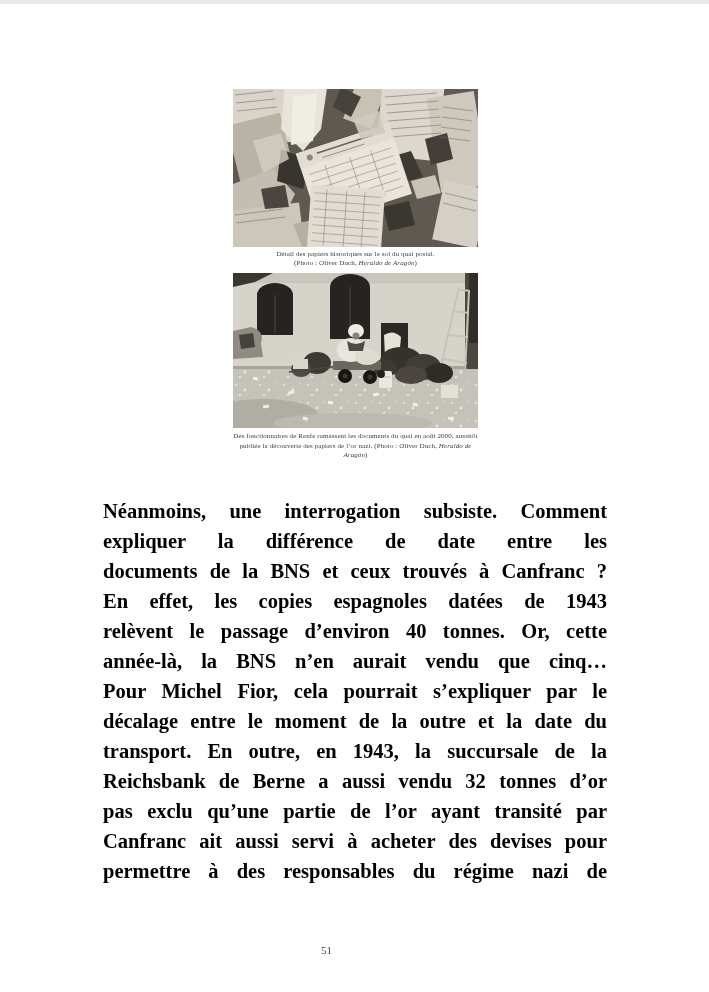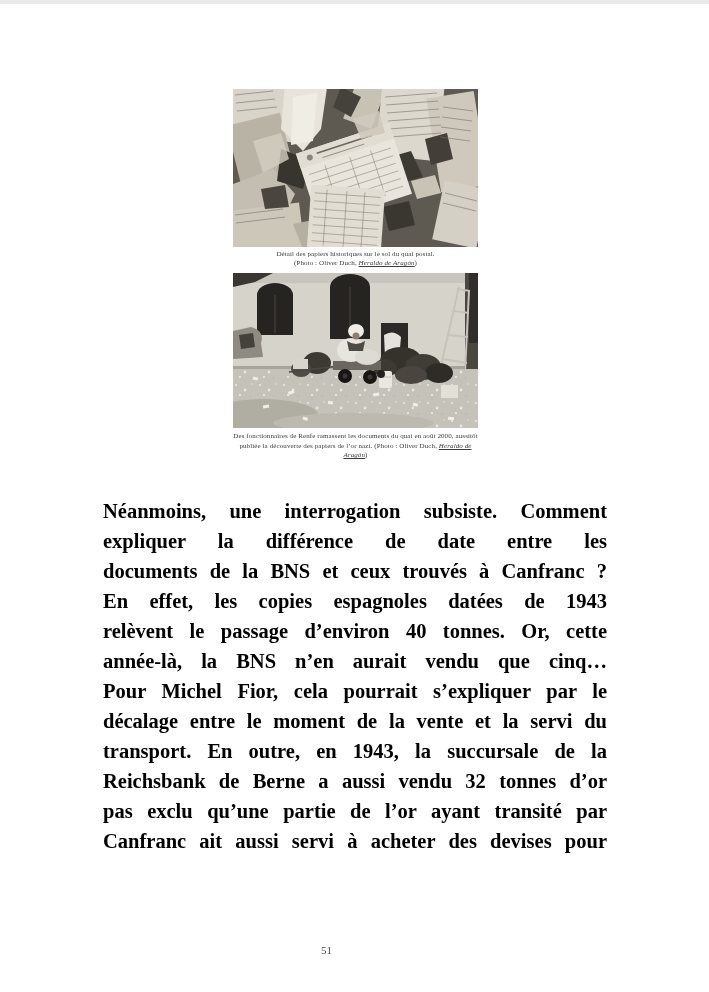--- a/index.html
+++ b/index.html
@@ -22,21 +22,21 @@
     color:#3c3c3c;
     letter-spacing:.1px;
   }
   .cap2{
     margin-top:4px;
     text-align:center;
     font-size:7px;line-height:9.5px;
     color:#3c3c3c;
     letter-spacing:.1px;
   }
-  .cap-it{font-style:italic;text-decoration:underline;}
+  .cap-it{font-style:italic;}
   .gap{height:5px;}
   .body{
     position:absolute;left:103px;top:492px;width:504px;
     font-size:20.5px;line-height:30px;
     font-weight:bold;color:#000000;
   }
   .bodyline{
     text-align:justify;
     text-align-last:justify;
     white-space:normal;
@@ -242,22 +242,23 @@
   </div>
 
   <div class="body">
       <div class="bodyline">Néanmoins, une interrogation subsiste. Comment</div>
       <div class="bodyline">expliquer la différence de date entre les</div>
       <div class="bodyline">documents de la BNS et ceux trouvés à Canfranc&nbsp;?</div>
       <div class="bodyline">En effet, les copies espagnoles datées de 1943</div>
       <div class="bodyline">relèvent le passage d’environ 40 tonnes. Or, cette</div>
       <div class="bodyline">année-là, la BNS n’en aurait vendu que cinq…</div>
       <div class="bodyline">Pour Michel Fior, cela pourrait s’expliquer par le</div>
-      <div class="bodyline">décalage entre le moment de la vente et la servi du</div>
+      <div class="bodyline">décalage entre le moment de la outre et la date du</div>
       <div class="bodyline">transport. En outre, en 1943, la succursale de la</div>
       <div class="bodyline">Reichsbank de Berne a aussi vendu 32 tonnes d’or</div>
       <div class="bodyline">pas exclu qu’une partie de l’or ayant transité par</div>
       <div class="bodyline">Canfranc ait aussi servi à acheter des devises pour</div>
+      <div class="bodyline">permettre à des responsables du régime nazi de</div>
     </div>
 
   <div class="pagenum">51</div>
 
 </div>
 
 </body></html>

